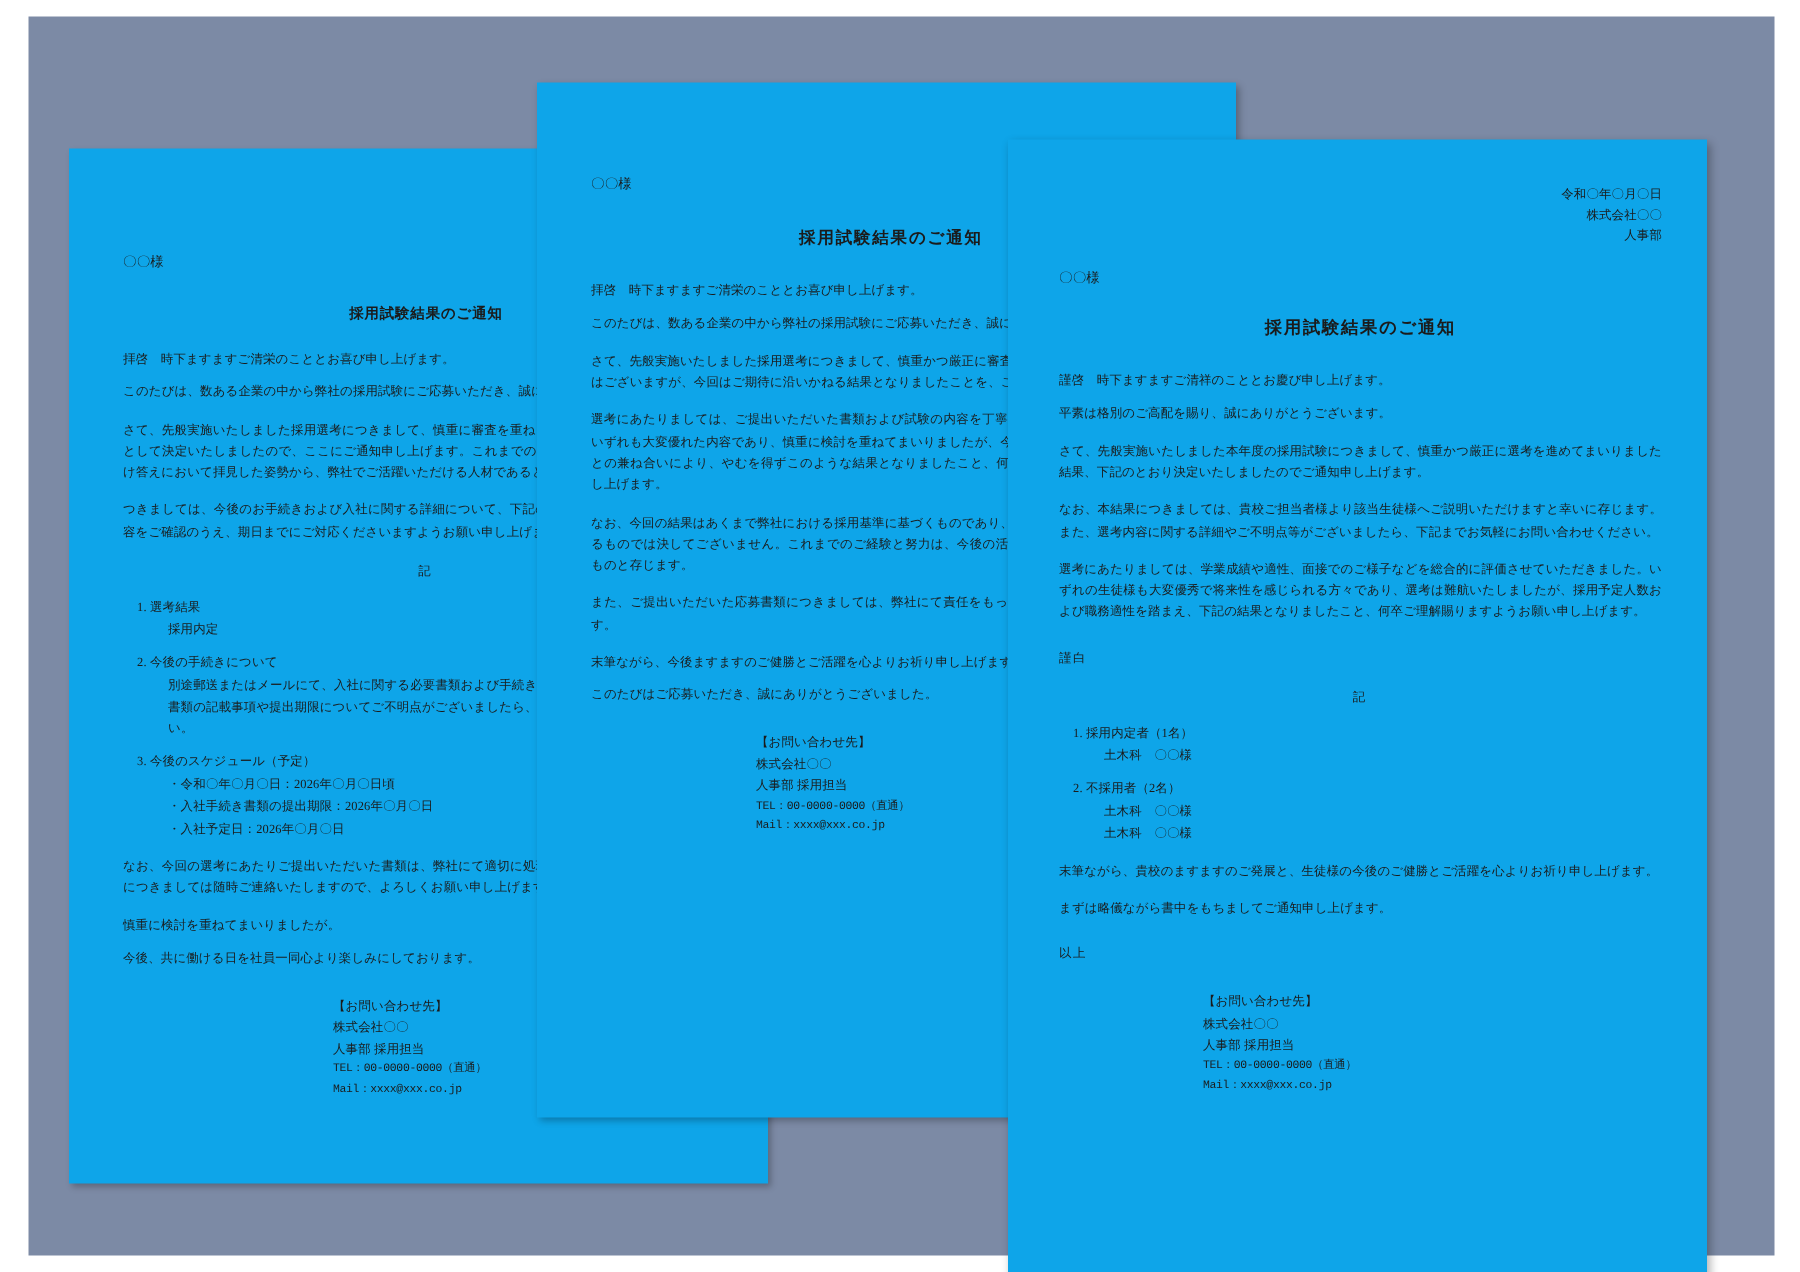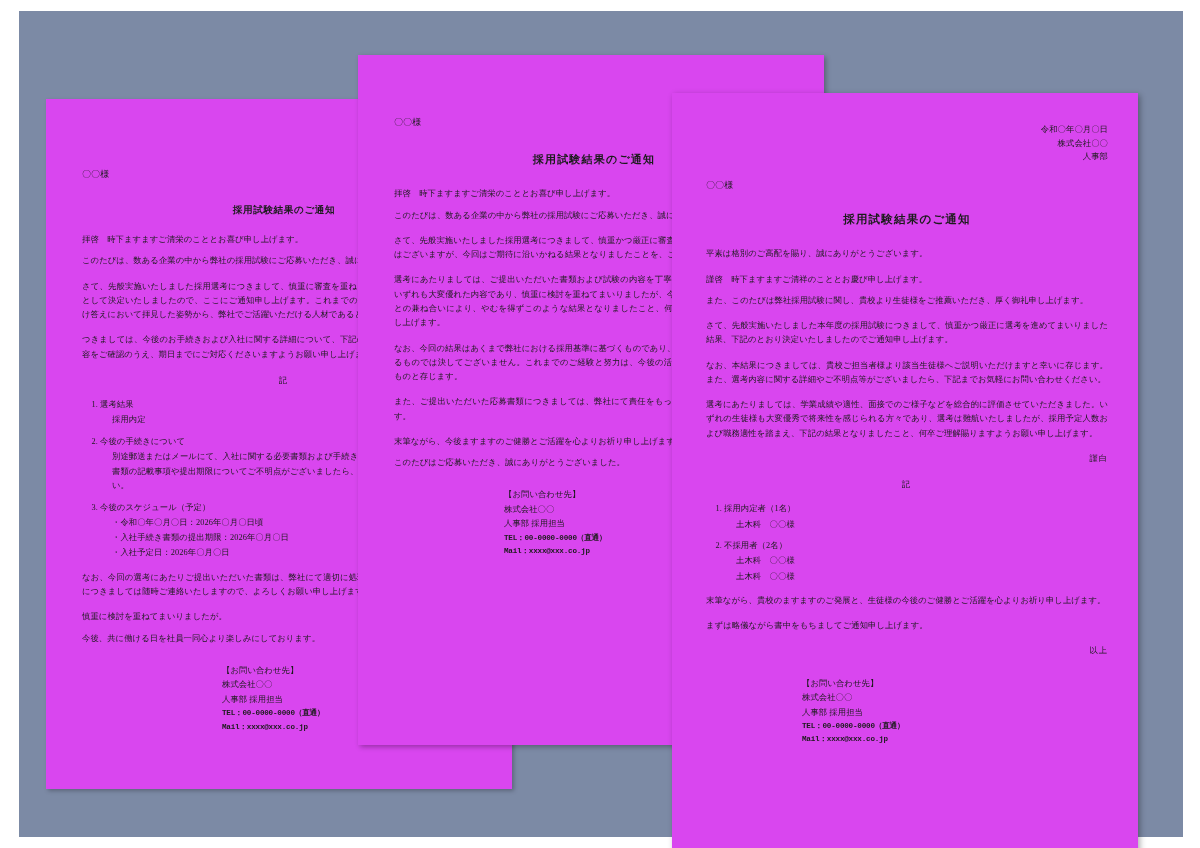--- a/index.html
+++ b/index.html
@@ -33,21 +33,21 @@
   #mat::after {
     content: "";
     position: absolute;
     left: 0; top: 0; right: 0; bottom: 0;
     border: 1px solid #ffffff;
     pointer-events: none;
   }
 
   .sheet {
     position: absolute;
-    background: #d946ef;
+    background: #0ea5e9;
     box-sizing: border-box;
     overflow: hidden;
     color: #1b1b1b;
   }
 
   
   #sheet-back {
     left: 46px;
     top: 99px;
     width: 466px;
@@ -104,22 +104,22 @@
     text-align: justify;
   }
   p.para.tight { margin-bottom: 7px; }
 
   .ki {
     text-align: center;
     margin: 12px 0 10px 0;
     letter-spacing: 2px;
   }
   .closing-right {
-    text-align: right;
-    margin: 6px 0 10px 0;
+    text-align: left;
+    margin: 16px 0 10px 0;
     letter-spacing: 1px;
   }
 
   ol.numlist {
     margin: 0 0 10px 0;
     padding-left: 18px;
   }
   ol.numlist > li {
     margin-bottom: 7px;
   }
@@ -129,21 +129,21 @@
   }
   .sub-line { display: block; }
 
   .contact {
     margin-top: 18px;
     padding-left: 96px;
     line-height: 1.75;
   }
   #sheet-back .contact { padding-left: 140px; }
   #sheet-mid .contact { padding-left: 110px; }
-  .mono { font-family: "Liberation Mono", monospace; font-size: 7.6px; letter-spacing: -0.2px; font-weight: bold; }
+  .mono { font-family: "Liberation Mono", monospace; font-size: 7.6px; letter-spacing: -0.2px; }
 
   .bold { font-weight: bold; }
 </style>
 </head>
 <body>
 
 <div id="stage">
   <div id="mat"></div>
 
   <div class="sheet" id="sheet-back">
@@ -218,23 +218,22 @@
     <div class="doc-body">
       <div class="right-block">
         <div>令和〇年〇月〇日</div>
         <div>株式会社〇〇</div>
         <div>人事部</div>
       </div>
 
       <div class="addressee">〇〇様</div>
       <div class="doc-title bold">採用試験結果のご通知</div>
 
+      <p class="para tight">謹啓　時下ますますご清祥のこととお慶び申し上げます。</p>
       <p class="para">平素は格別のご高配を賜り、誠にありがとうございます。</p>
-      <p class="para tight">謹啓　時下ますますご清祥のこととお慶び申し上げます。</p>
-      <p class="para">また、このたびは弊社採用試験に関し、貴校より生徒様をご推薦いただき、厚く御礼申し上げます。</p>
       <p class="para">さて、先般実施いたしました本年度の採用試験につきまして、慎重かつ厳正に選考を進めてまいりました結果、下記のとおり決定いたしましたのでご通知申し上げます。</p>
       <p class="para">なお、本結果につきましては、貴校ご担当者様より該当生徒様へご説明いただけますと幸いに存じます。また、選考内容に関する詳細やご不明点等がございましたら、下記までお気軽にお問い合わせください。</p>
       <p class="para">選考にあたりましては、学業成績や適性、面接でのご様子などを総合的に評価させていただきました。いずれの生徒様も大変優秀で将来性を感じられる方々であり、選考は難航いたしましたが、採用予定人数および職務適性を踏まえ、下記の結果となりましたこと、何卒ご理解賜りますようお願い申し上げます。</p>
 
       <div class="closing-right">謹白</div>
       <div class="ki">記</div>
 
       <ol class="numlist">
         <li>
           <span>採用内定者（1名）</span>

